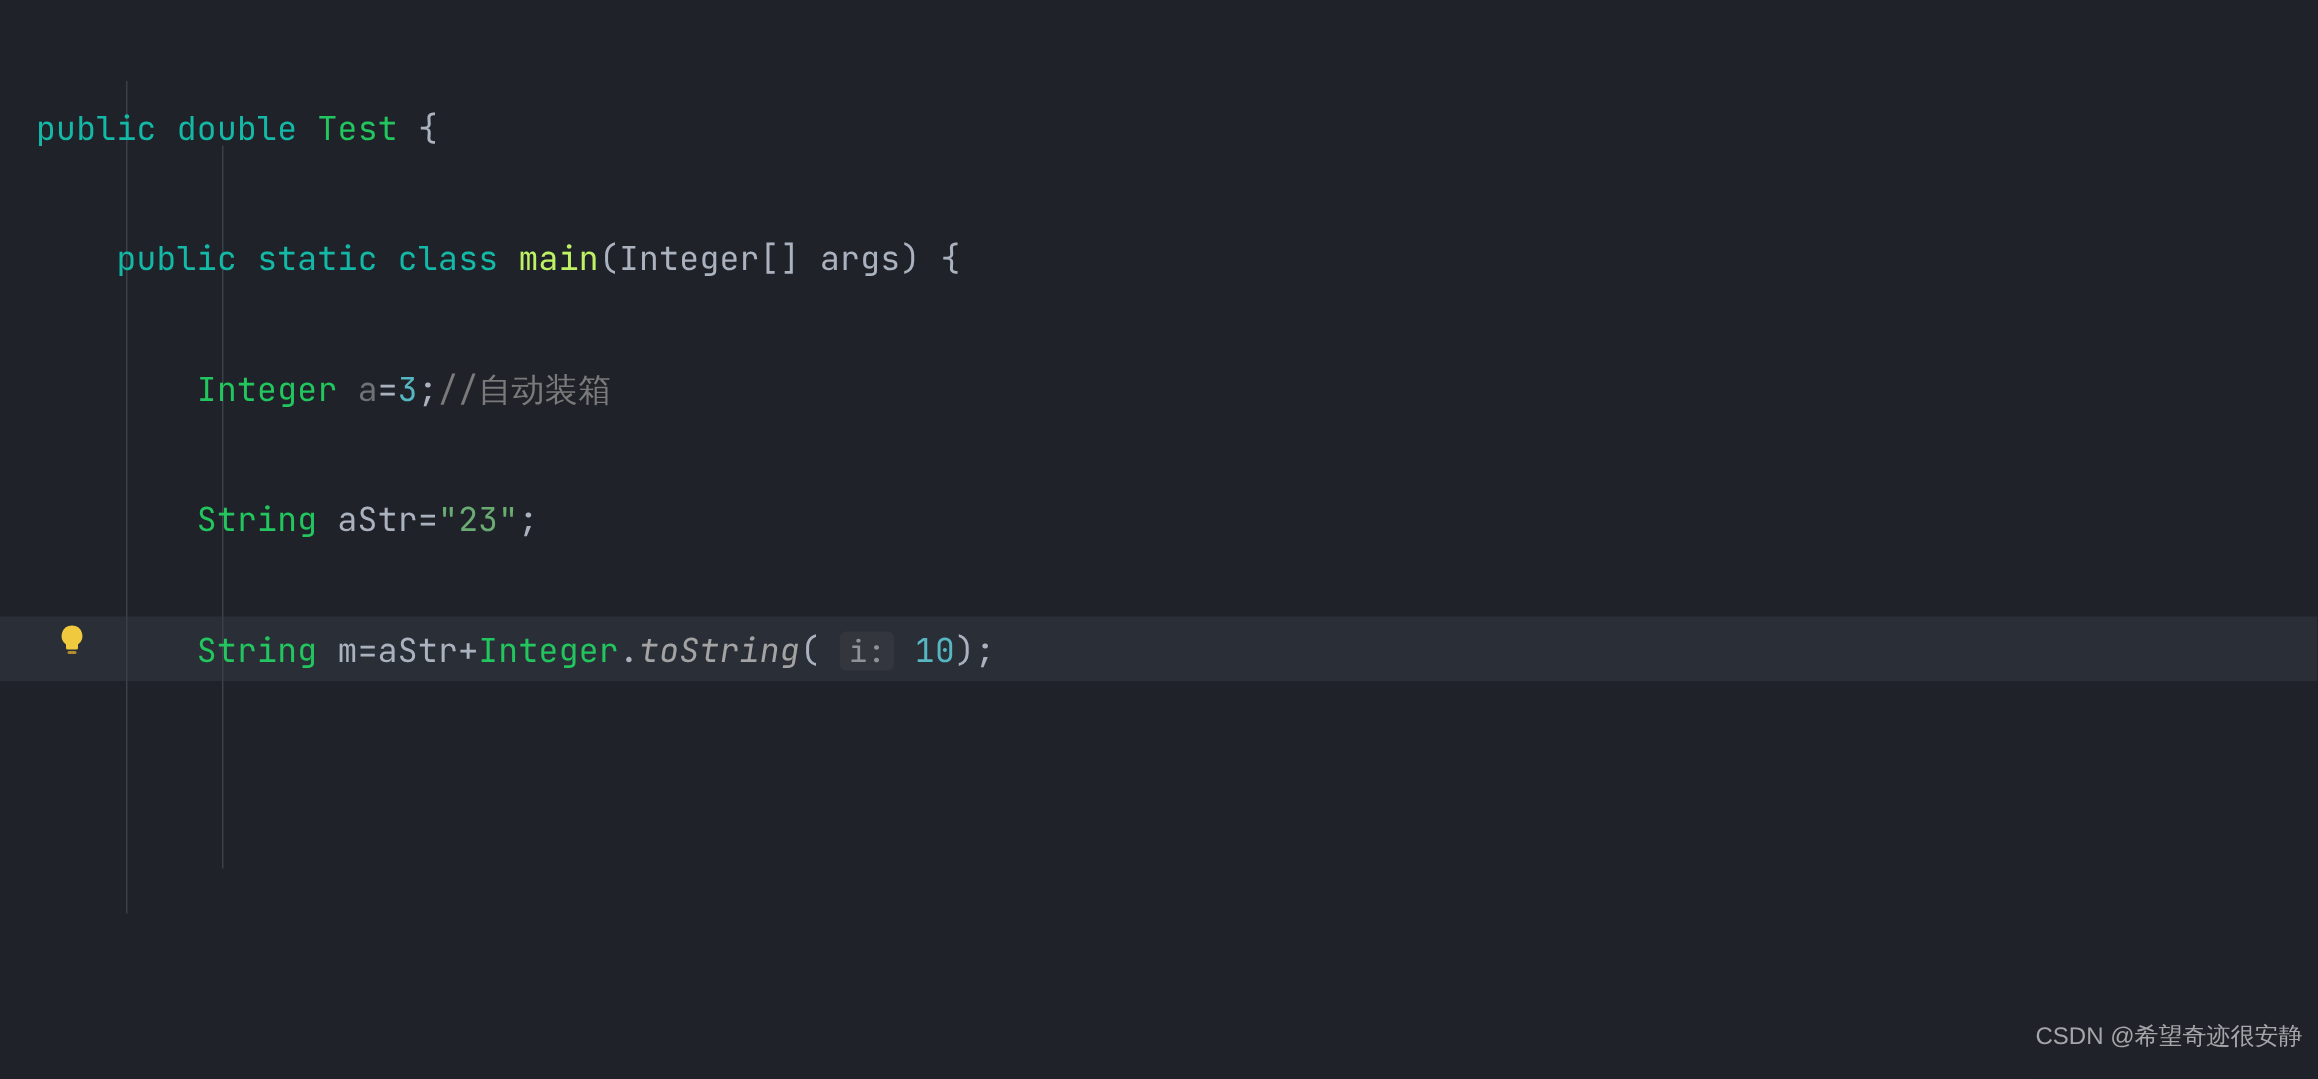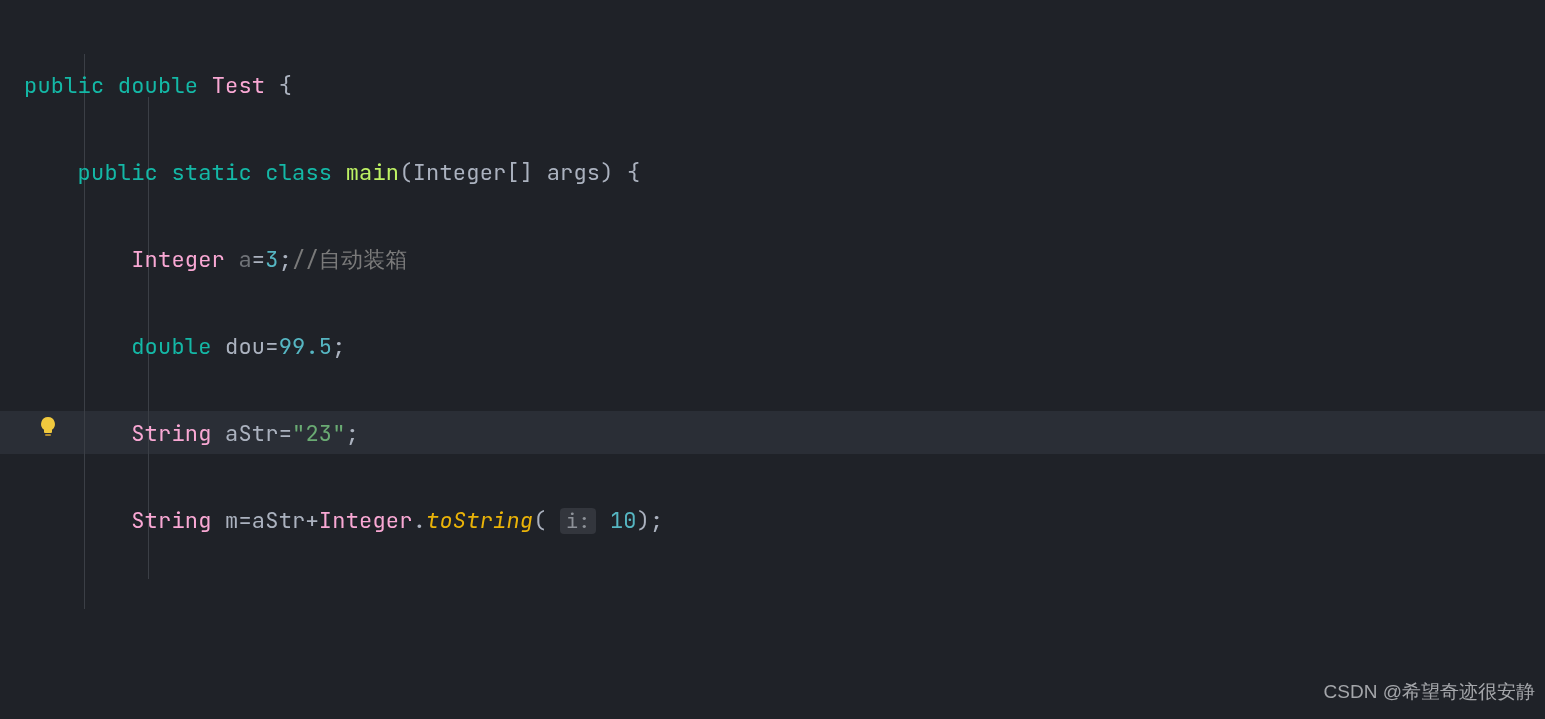--- a/index.html
+++ b/index.html
@@ -5,52 +5,51 @@
   html,body{margin:0;padding:0;background:#1f2228;width:1545px;height:719px;overflow:hidden;}
   .editor{position:relative;width:1545px;height:719px;background:#1f2228;font-family:"JetBrains Mono","Fira Code","Consolas",monospace;font-size:22px;line-height:43.5px;color:#abb2bf;}
   .gutter{position:absolute;left:0;top:0;width:36px;height:100%;}
   .bulb{position:absolute;left:36px;top:415px;width:24px;height:24px;}
   .code{position:absolute;left:24px;top:20px;white-space:pre;letter-spacing:0.2px;}
   .line{display:block;position:relative;}
   .guide1{position:absolute;left:84px;top:54px;width:0;height:555px;border-left:1px solid #3b3f46;}
   .guide2{position:absolute;left:148px;top:97px;width:0;height:482px;border-left:1px solid #3b3f46;}
   .hl{position:absolute;left:0;top:411px;width:1545px;height:43px;background:#2a2e36;}
   .kw{color:#14b8a6;}
-  .type{color:#f9a8d4;}
+  .type{color:#22c55e;}
   .fn2{color:#bef264;}
   .var{color:#abb2bf;}
   .num{color:#56b6c2;}
   .str{color:#6aab73;}
   .cmt{color:#7a7a7a;}
-  .static{color:#eab308;font-style:italic;}
+  .static{color:#a3a3a3;font-style:italic;}
   .hint{background:#33363d;color:#8e9299;border-radius:4px;padding:0 6px;font-style:normal;font-size:20px;}
   .punct{color:#abb2bf;}
   .unused{color:#6f7277;}
-  .watermark{position:absolute;right:10px;bottom:6px;color:#a4a6aa;font-family:sans-serif;font-size:19px;}
+  .watermark{position:absolute;right:10px;bottom:6px;color:#a4a6aa;font-family:sans-serif;font-size:16px;}
 </style>
 </head>
 <body>
 
 <div class="editor">
   <div class="hl"></div>
   <div class="guide1"></div>
   <div class="guide2"></div>
 
   <div class="gutter">
     <svg class="bulb" viewBox="0 0 24 24">
       <path fill="#f0c93e" d="M12 2a7 7 0 0 0-4 12.7V17a1 1 0 0 0 1 1h6a1 1 0 0 0 1-1v-2.3A7 7 0 0 0 12 2z"></path>
       <rect fill="#b08b2f" x="9" y="19" width="6" height="2" rx="1"></rect>
     </svg>
   </div>
 
   <div class="code">
 <span class="line"><span class="kw">public</span> <span class="kw">double</span> <span class="type">Test</span> <span class="punct">{</span></span>
 <span class="line">    <span class="kw">public</span> <span class="kw">static</span> <span class="kw">class</span> <span class="fn2">main</span><span class="punct">(Integer[] args) {</span></span>
 <span class="line">        <span class="type">Integer</span> <span class="unused">a</span><span class="punct">=</span><span class="num">3</span><span class="punct">;</span><span class="cmt">//自动装箱</span></span>
-<span class="line">        <span class="kw">double</span> <span class="var">dou</span><span class="punct">=</span><span class="num">99.5</span><span class="punct">;</span></span>
 <span class="line">        <span class="type">String</span> <span class="var">aStr</span><span class="punct">=</span><span class="str">"23"</span><span class="punct">;</span></span>
 <span class="line">        <span class="type">String</span> <span class="var">m</span><span class="punct">=</span><span class="var">aStr</span><span class="punct">+</span><span class="type">Integer</span><span class="punct">.</span><span class="static">toString</span><span class="punct">(</span> <span class="hint">i:</span> <span class="num">10</span><span class="punct">)</span><span class="punct">;</span></span>
 
 
 
 
 
 
 
   </div>

